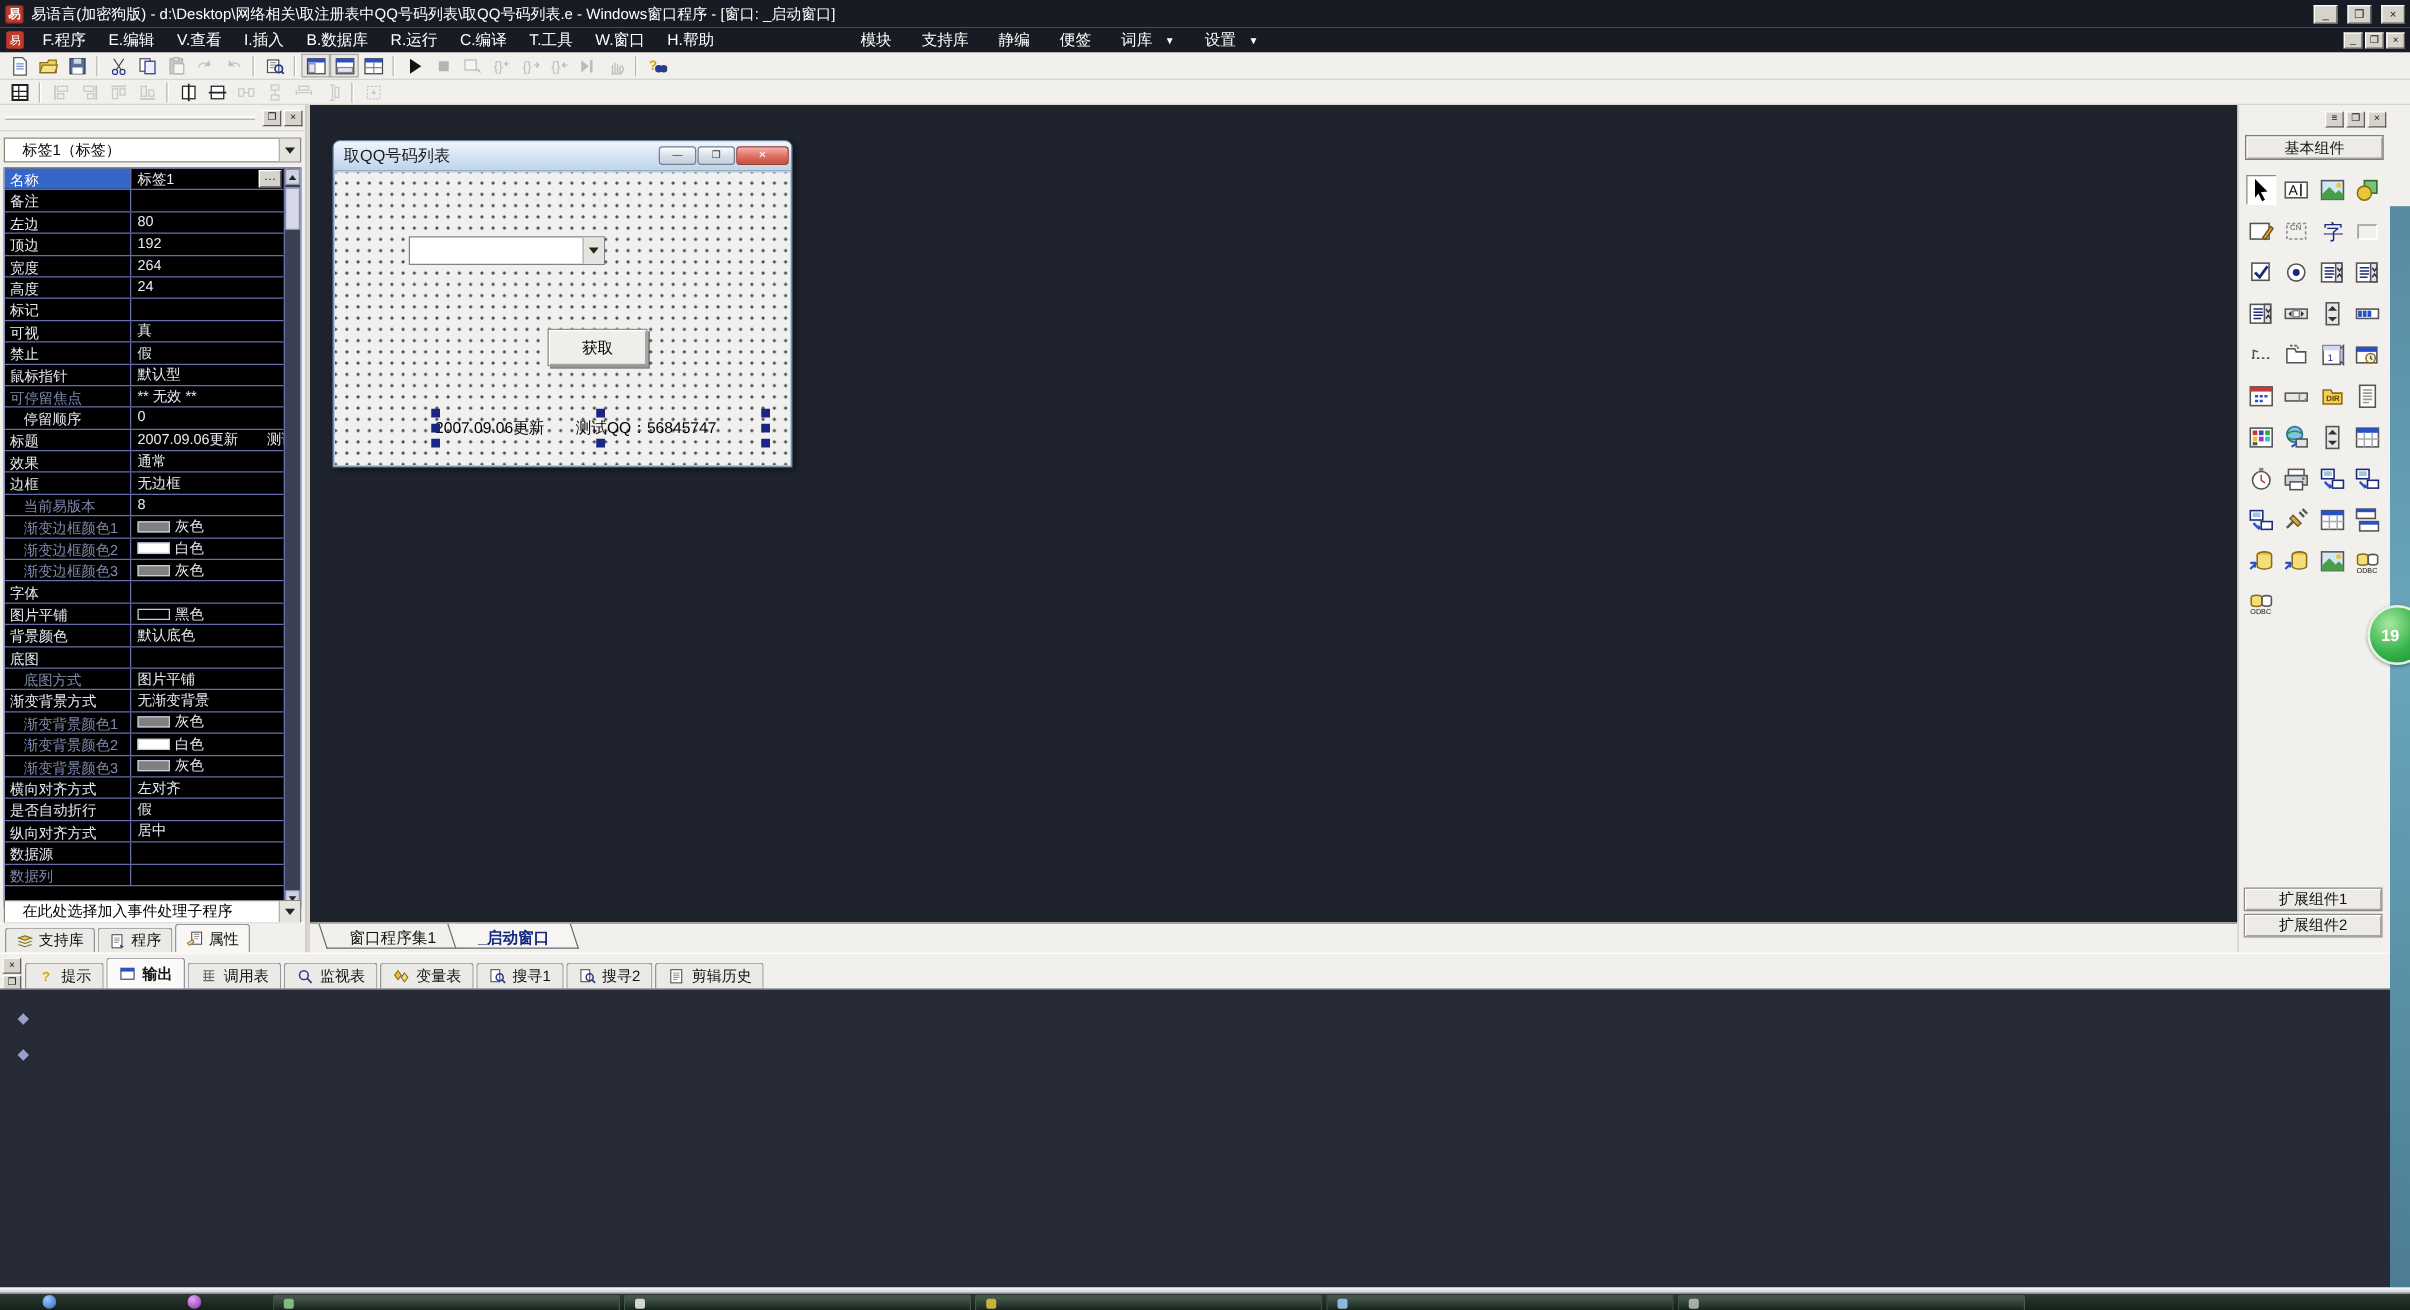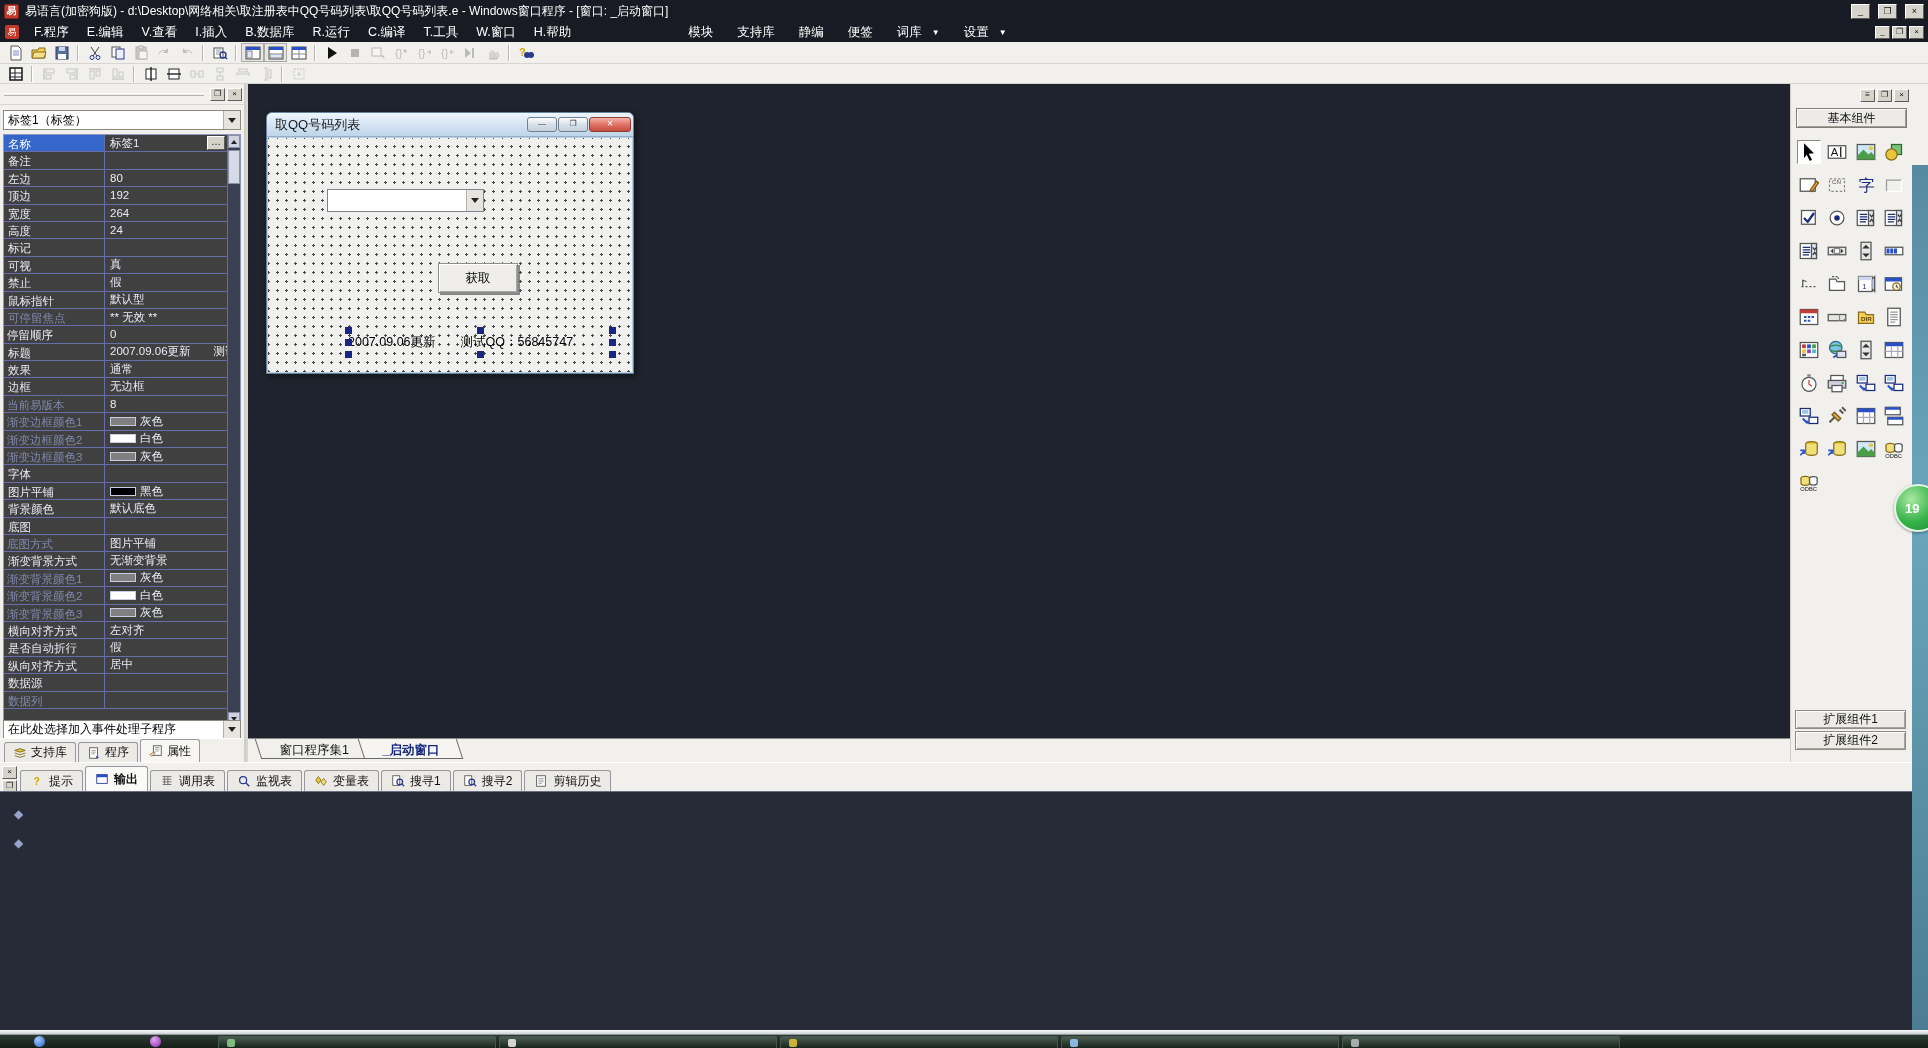--- a/index.html
+++ b/index.html
@@ -24,29 +24,29 @@
   .tbtn{width:23px;height:19px;display:flex;align-items:center;justify-content:center;border:1px solid transparent}
   .tbtn.pressed{border-color:#9a98 90 #fff #fff #9a9890;border:1px solid #aaa;background:#e7e6e2}
   .tbtn.disabled{opacity:.38;filter:grayscale(1)}
   .tsep{width:2px;height:16px;border-left:1px solid #b9b7b1;border-right:1px solid #fff;margin:0 4px}
   
   .left-panel{position:absolute;left:0;top:84px;width:246px;height:678px;background:#f1f0ed;border-right:2px solid #cfcdc6}
   .lp-head{position:absolute;left:0;top:0;right:0;height:21px;border-bottom:1px solid #d9d7d1}
   .lp-grip{position:absolute;left:4px;top:9px;right:40px;height:3px;border-top:1px solid #fff;border-bottom:1px solid #b5b3ad}
   .lp-btns{position:absolute;right:2px;top:4px;display:flex}
   .combo{background:#fff;border:1px solid #8a887f;display:flex;align-items:center;color:#000;font-size:12px}
-  .combo .cb-text{flex:1;padding:0 4px;white-space:nowrap;overflow:hidden}
+  .combo .cb-text{flex:1;padding:0 14px;white-space:nowrap;overflow:hidden}
   .combo .cb-btn{width:17px;align-self:stretch;background:#e6e4df;border-left:1px solid #b3b1aa;display:flex;align-items:center;justify-content:center}
   .tri-down{width:0;height:0;border-left:4px solid transparent;border-right:4px solid transparent;border-top:5px solid #222}
   .obj-combo{position:absolute;left:3px;right:3px;top:26px;height:20px}
-  .prop-grid{position:absolute;left:3px;right:3px;top:50px;height:592px;background:#404040;border:1px solid #9096c0;display:flex}
+  .prop-grid{position:absolute;left:3px;right:3px;top:50px;height:592px;background:#000000;border:1px solid #9096c0;display:flex}
   .prop-rows{flex:1;overflow:hidden}
   .prop-row{height:17.4px;display:flex;border-bottom:1px solid #666da8;color:#e9ebf4;font-size:11.5px;align-items:stretch}
   .prop-label{width:101px;border-right:1px solid #666da8;padding:2px 2px 0 4px;white-space:nowrap;overflow:hidden}
-  .prop-label.indent{padding-left:3px}
+  .prop-label.indent{padding-left:15px}
   .prop-label.gray,.prop-value.gray{color:#8089ad}
   .prop-row.sel .prop-label{background:#3566c9;color:#fff}
   .prop-value{flex:1;display:flex;align-items:center;gap:4px;padding:0 2px 0 5px;white-space:nowrap;overflow:hidden}
   .swatch{width:26px;height:9px;border:1px solid #c8cde2;flex:none}
   .editor-btn{margin-left:auto;width:18px;height:14px;background:#d6d3cb;border:1px solid;border-color:#fff #5c5c5c #5c5c5c #fff;color:#111;font-size:10px;line-height:10px;text-align:center;flex:none}
   .prop-scroll{width:13px;background:#3a4153;border-left:1px solid #666da8;display:flex;flex-direction:column}
   .ps-arrow{height:13px;background:#cfd3df;border:1px solid #8a8fa8;display:flex;align-items:center;justify-content:center}
   .ps-tri{width:0;height:0;border-left:3px solid transparent;border-right:3px solid transparent}
   .ps-up{border-bottom:4px solid #222}
   .ps-dn{border-top:4px solid #222}

